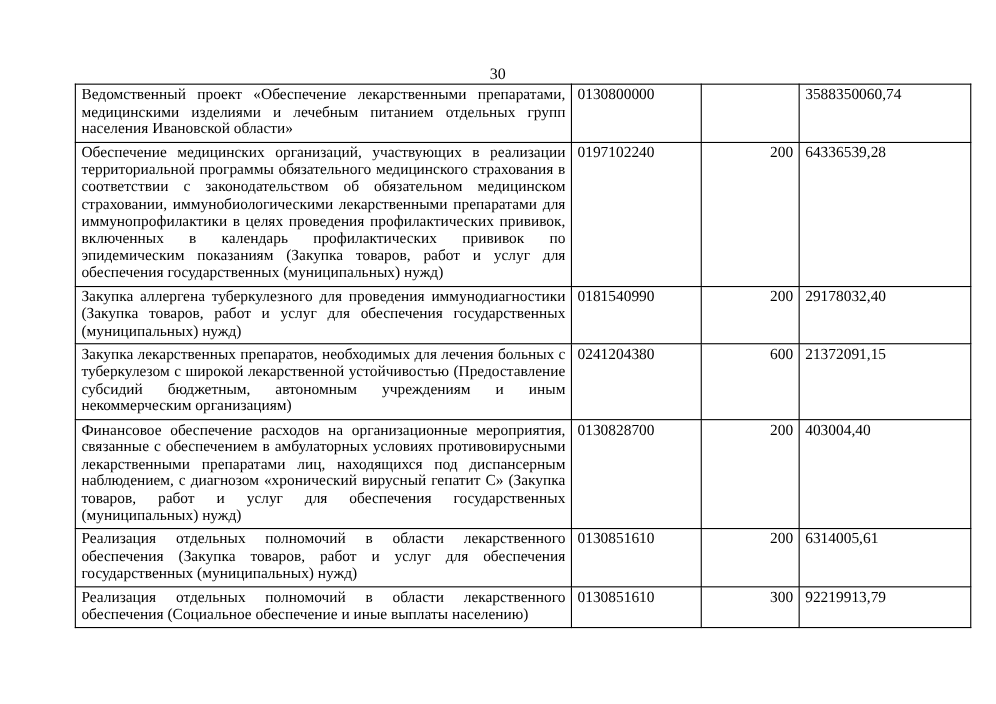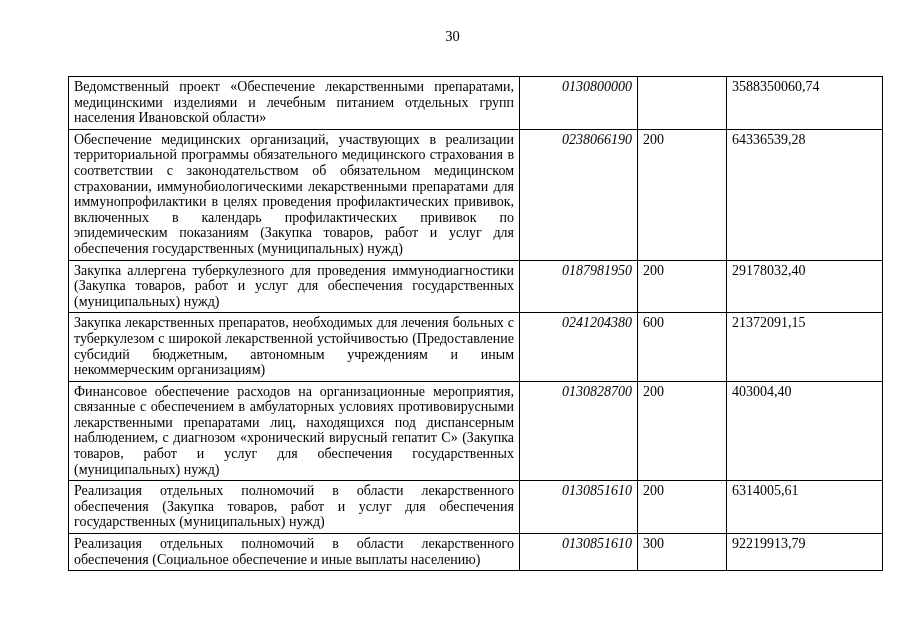--- a/index.html
+++ b/index.html
@@ -18,21 +18,21 @@
   .page {
     position: absolute;
     left: 0;
     top: 0;
     width: 905px;
     height: 640px;
     background: #ffffff;
   }
   .page-number {
     position: absolute;
-    top: 28px;
+    top: 60px;
     left: 0;
     width: 905px;
     text-align: center;
     font-size: 14.5px;
     line-height: 16px;
     font-family: "Liberation Serif", serif;
   }
   .doc-table {
     position: absolute;
     left: 68px;
@@ -50,27 +50,26 @@
     font-family: "Liberation Serif", serif;
   }
   td.c-name {
     width: 440px;
     text-align: justify;
     text-align-last: left;
     hyphens: none;
   }
   td.c-code {
     width: 107px;
-    text-align: right;
+    text-align: left;
     white-space: nowrap;
-    font-style: italic;
   }
   td.c-group {
     width: 78px;
-    text-align: left;
+    text-align: right;
     white-space: nowrap;
   }
   td.c-sum {
     width: 145px;
     text-align: left;
     white-space: nowrap;
   }
 </style>
 </head>
 <body>
@@ -82,27 +81,27 @@
   <table class="doc-table">
     <tbody>
       <tr>
         <td class="c-name">Ведомственный проект «Обеспечение лекарственными препаратами, медицинскими изделиями и лечебным питанием отдельных групп населения Ивановской области»</td>
         <td class="c-code">0130800000</td>
         <td class="c-group"></td>
         <td class="c-sum">3588350060,74</td>
       </tr>
       <tr>
         <td class="c-name">Обеспечение медицинских организаций, участвующих в реализации территориальной программы обязательного медицинского страхования в соответствии с законодательством об обязательном медицинском страховании, иммунобиологическими лекарственными препаратами для иммунопрофилактики в целях проведения профилактических прививок, включенных в календарь профилактических прививок по эпидемическим показаниям (Закупка товаров, работ и услуг для обеспечения государственных (муниципальных) нужд)</td>
-        <td class="c-code">0238066190</td>
+        <td class="c-code">0197102240</td>
         <td class="c-group">200</td>
         <td class="c-sum">64336539,28</td>
       </tr>
       <tr>
         <td class="c-name">Закупка аллергена туберкулезного для проведения иммунодиагностики (Закупка товаров, работ и услуг для обеспечения государственных (муниципальных) нужд)</td>
-        <td class="c-code">0187981950</td>
+        <td class="c-code">0181540990</td>
         <td class="c-group">200</td>
         <td class="c-sum">29178032,40</td>
       </tr>
       <tr>
         <td class="c-name">Закупка лекарственных препаратов, необходимых для лечения больных с туберкулезом с широкой лекарственной устойчивостью (Предоставление субсидий бюджетным, автономным учреждениям и иным некоммерческим организациям)</td>
         <td class="c-code">0241204380</td>
         <td class="c-group">600</td>
         <td class="c-sum">21372091,15</td>
       </tr>
       <tr>

